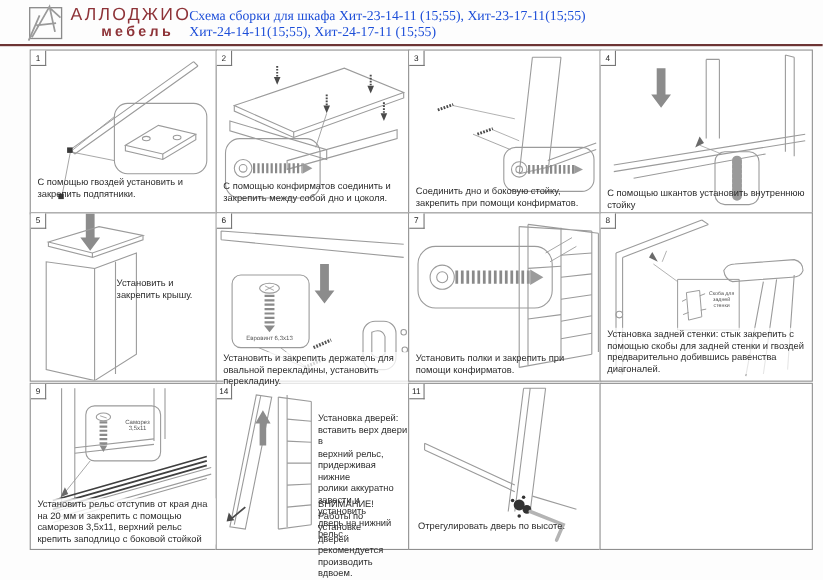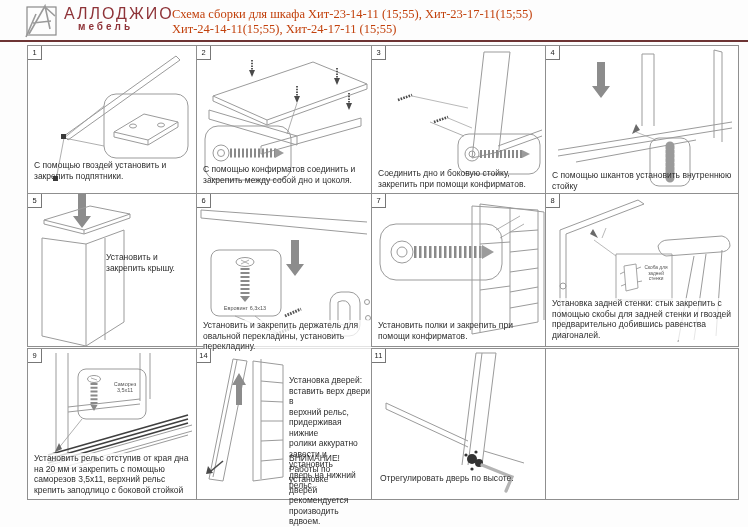--- a/index.html
+++ b/index.html
@@ -1,22 +1,22 @@
 <!DOCTYPE html>
 <html><head>
 <meta charset="utf-8">
 <style>
   html,body{margin:0;padding:0;}
   body{width:748px;height:527px;position:relative;background:#fdfdfd;overflow:hidden;
        font-family:"Liberation Sans",sans-serif;}
   .abs{position:absolute;}
   
   #brand{left:64px;top:5px;color:#8e3338;font-weight:normal;font-size:16px;letter-spacing:2px;}
-  #brand-sub{left:78px;top:21px;color:#8e3338;font-weight:bold;font-size:10px;letter-spacing:3px;}
-  .title-line{font-family:"Liberation Serif",serif;font-size:12.5px;color:#c2410c;white-space:nowrap;}
+  #brand-sub{left:92px;top:21px;color:#8e3338;font-weight:bold;font-size:13px;letter-spacing:3px;}
+  .title-line{font-family:"Liberation Serif",serif;font-size:12.5px;color:#1d4ed8;white-space:nowrap;}
   #title1{left:172px;top:7px;}
   #title2{left:172px;top:22px;}
   #order-block{left:538px;top:14px;font-size:10.5px;color:#222;white-space:nowrap;margin-top:36px;}
   #order-block span{margin-right:8px;}
   #header-rule{left:0;top:40px;width:748px;height:2px;background:#6d3434;}
   
   .panel{position:absolute;border:1px solid #8f8f8f;background:#fff;}
   .badge{position:absolute;left:0;top:0;width:13px;height:13px;border-right:1px solid #777;
          border-bottom:1px solid #777;font-size:7.5px;line-height:13px;text-align:center;color:#222;background:#fff;z-index:3;}
   .cap{position:absolute;font-size:8.5px;line-height:10.5px;color:#2d2d2d;z-index:2;}

